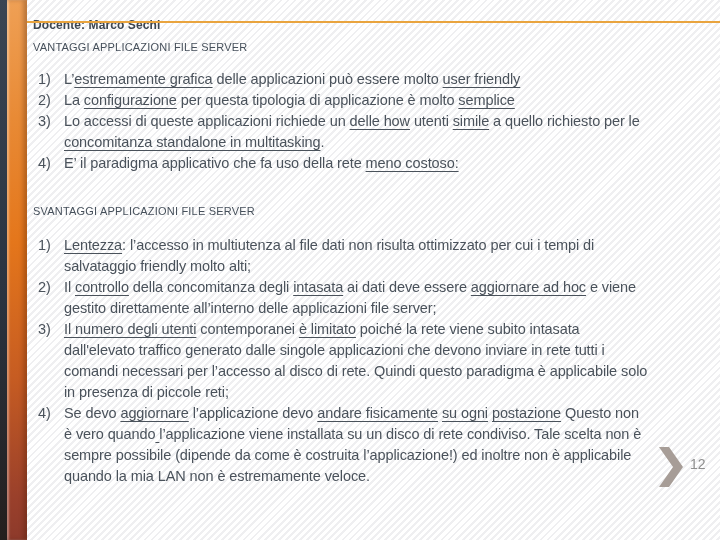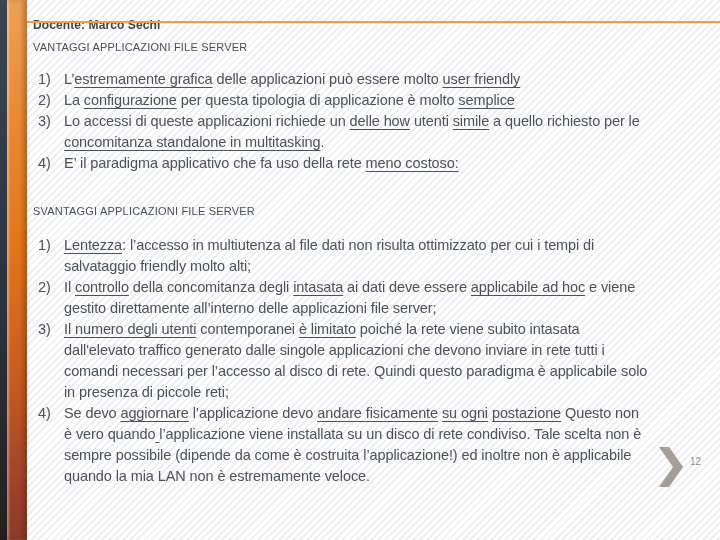--- a/index.html
+++ b/index.html
@@ -41,21 +41,21 @@
   .list-svantaggi { top:235px; }
   .item-list li { display:flex; margin:0; padding:0; }
   .item-list .num { flex:none; width:26px; }
   .item-list .txt { flex:1; max-width:586px; }
   .u { text-decoration:underline; text-decoration-thickness:1.2px; text-underline-offset:2.5px; }
   .i { }
   .footer-nav { position:absolute; left:659px; top:447px; display:flex; align-items:center; }
   .chevron-svg { display:block; }
   .page-number {
     position:absolute; left:690px; top:456px;
-    font-size:10px; color:#8e8e8e;
+    font-size:14px; color:#8e8e8e;
   }
 </style>
 </head>
 <body>
 
 <div class="navy-strip"></div>
 <div class="orange-bar"></div>
 
 <div class="docente-header">Docente: Marco Sechi</div>
 <div class="header-divider"></div>
@@ -81,21 +81,21 @@
   </ol>
 
 <h1 class="section-title title-svantaggi">SVANTAGGI APPLICAZIONI FILE SERVER</h1>
 <ol class="item-list list-svantaggi">
     <li>
       <span class="num">1)</span>
       <span class="txt"><span class="u">Lentezza</span><span>: l’accesso in multiutenza al file dati non risulta ottimizzato per cui i tempi di salvataggio friendly molto alti;</span></span>
     </li>
     <li>
       <span class="num">2)</span>
-      <span class="txt"><span>Il </span><span class="u">controllo</span><span> della concomitanza degli </span><span class="u">intasata</span><span> ai dati deve essere </span><span class="u">applicabile ad hoc</span><span> e viene gestito direttamente all’interno delle applicazioni file server;</span></span>
+      <span class="txt"><span>Il </span><span class="u">controllo</span><span> della concomitanza degli </span><span class="u">intasata</span><span> ai dati deve essere </span><span class="u">aggiornare ad hoc</span><span> e viene gestito direttamente all’interno delle applicazioni file server;</span></span>
     </li>
     <li>
       <span class="num">3)</span>
       <span class="txt"><span class="u">Il numero degli utenti</span><span> contemporanei </span><span class="u">è limitato</span><span> poiché la rete viene subito intasata dall'elevato traffico generato dalle singole applicazioni che devono inviare in rete tutti i comandi necessari per l’accesso al disco di rete. Quindi questo paradigma è applicabile solo in presenza di piccole reti;</span></span>
     </li>
     <li>
       <span class="num">4)</span>
       <span class="txt"><span>Se devo </span><span class="u">aggiornare</span><span> l’applicazione devo </span><span class="u">andare fisicamente</span><span> </span><span class="u">su ogni</span><span> </span><span class="u">postazione</span><span> Questo non è vero quando</span><span class="u"> </span><span>l’applicazione viene installata su un disco di rete condiviso. Tale scelta non è sempre possibile (</span><span class="i">dipende da come è costruita l’applicazione!</span><span>) ed inoltre non è applicabile quando la mia LAN non è estremamente veloce.</span></span>
     </li>
   </ol>

